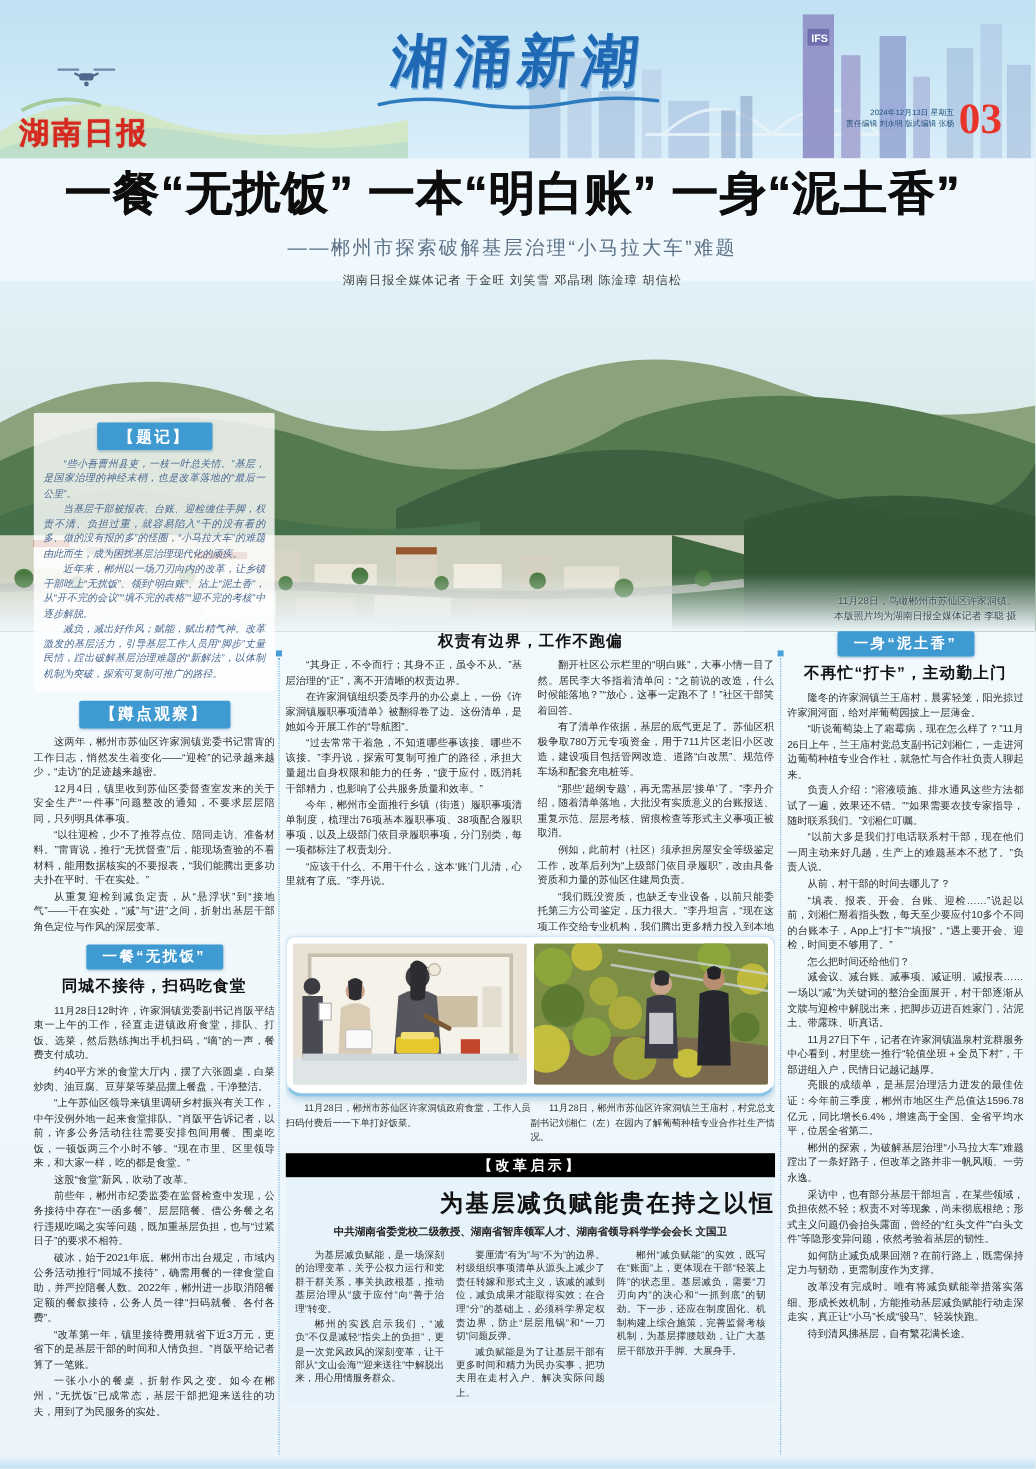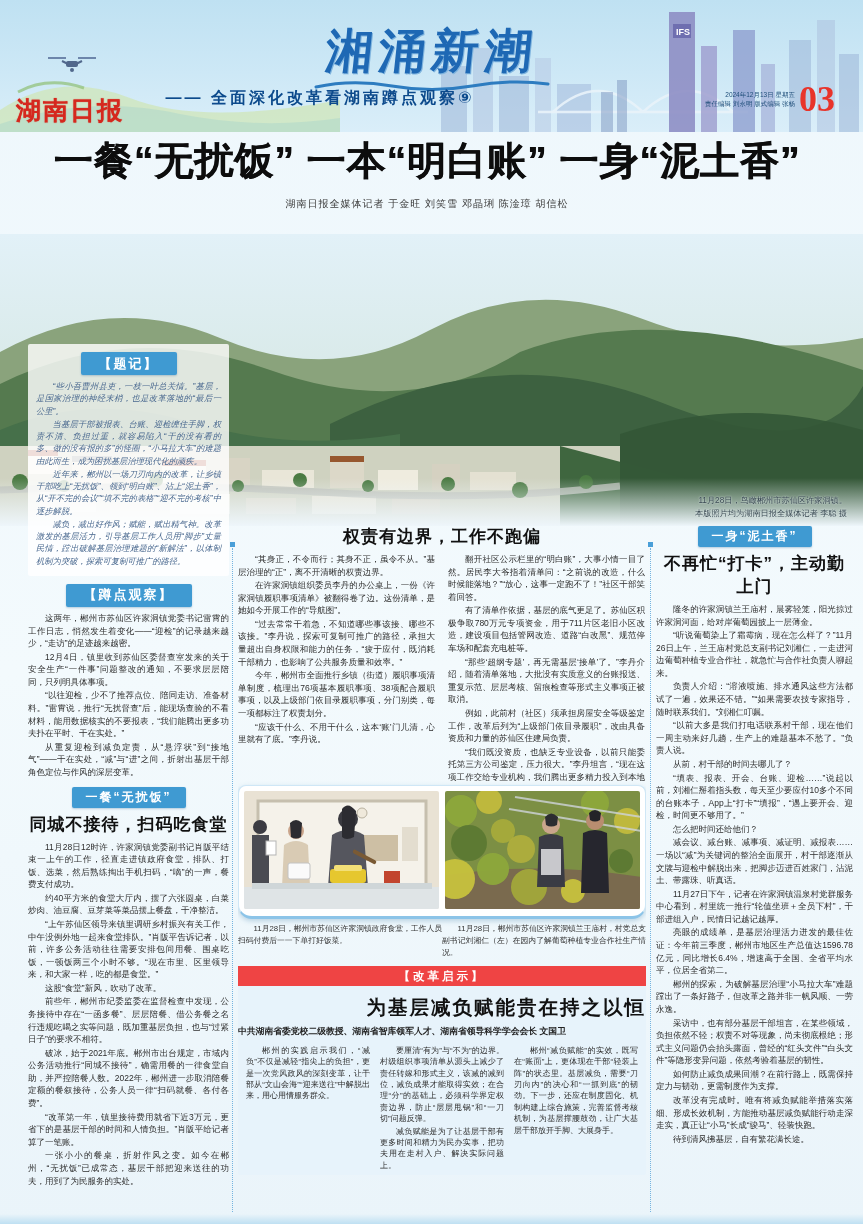--- a/index.html
+++ b/index.html
@@ -39,38 +39,38 @@
   .col1{left:28px;top:344px;width:201px;height:872px;}
   .colmid{left:238px;top:524px;width:408px;height:692px;}
   .col4{left:656px;top:524px;width:197px;height:692px;}
   .para{font-size:8.5px;line-height:1.48;text-align:justify;text-indent:2em;margin:0 0 1px;color:#2e2e2e;}
   .tiji-box{background:rgba(255,255,255,0.82);padding:6px 8px 8px;border-radius:2px;}
   .tiji-box .para{color:#49688f;font-style:italic;font-size:8.3px;}
   .barwrap{text-align:center;margin:2px 0 5px;}
   .sec-bar{display:inline-block;background:#3f9ad2;color:#fff;font-weight:bold;font-size:13px;
            padding:2.5px 18px;letter-spacing:2px;border-radius:2px;box-shadow:0 1px 2px rgba(40,100,150,.3);}
   .sec-bar.small{font-size:12px;padding:2px 14px;}
-  .subhead{font-size:17px;font-weight:bold;color:#111;text-align:center;letter-spacing:1px;margin:1px 0 5px;}
+  .subhead{font-size:13px;font-weight:bold;color:#111;text-align:center;letter-spacing:1px;margin:1px 0 5px;}
   .twocol{display:flex;gap:13px;height:228px;overflow:hidden;}
   .twocol .tc{width:197px;}
   
   .photo-book{display:flex;gap:6px;background:#fff;padding:5px 5px 7px;margin-top:4px;
               border:1px solid #cfe7f6;border-bottom:3px solid #8cc4e8;
               border-radius:8px 8px 14px 14px;box-shadow:0 2px 5px rgba(80,140,180,.35);}
   .photo-cell{width:50%;height:118px;overflow:hidden;border-radius:2px;}
   .photo-cell svg{display:block;}
   .photo-caps{display:flex;gap:0;margin-top:4px;}
   .photo-caps .cap{width:50%;font-size:7.8px;line-height:12px;color:#333;text-align:justify;text-indent:2em;}
   
   .gaige{margin-top:7px;background:#e7f3fb;padding:0 0 6px;border-radius:2px;}
-  .gaige-bar{background:#ef4444;color:#fff;font-weight:bold;font-size:11.5px;text-align:center;
+  .gaige-bar{background:#000000;color:#fff;font-weight:bold;font-size:11.5px;text-align:center;
              letter-spacing:3px;padding:2.5px 0;}
   .gaige-title{font-size:19.5px;font-weight:bold;color:#111;text-align:right;margin:8px 0 5px;
                letter-spacing:2px;font-family:"Liberation Serif","DejaVu Serif",serif;}
-  .gaige-byline{font-size:8.8px;font-weight:bold;color:#222;text-align:left;margin-bottom:7px;}
+  .gaige-byline{font-size:8.8px;font-weight:bold;color:#222;text-align:center;margin-bottom:7px;}
   .threecol{display:flex;gap:10px;padding:0 8px;height:124px;overflow:hidden;}
   .threecol .tc{width:33.3%;}
   .threecol .para{font-size:8px;line-height:1.42;}
   
   .vsep{position:absolute;z-index:2;border-left:1px dotted #74b4e0;width:0;}
   .vsep::before{content:"";position:absolute;left:-3px;top:-6px;width:5px;height:5px;background:#4a9fd8;}
   .bottom-band{position:absolute;left:0;bottom:0;width:863px;height:10px;z-index:4;
                background:linear-gradient(180deg,rgba(190,223,242,0),#bfe0f2);}
   .ifs-label{font:bold 9px "Liberation Sans",sans-serif;fill:#fff;}
 </style>
@@ -127,32 +127,32 @@
         <rect x="184" y="80" width="10" height="52"></rect>
       </g>
     </svg>
 
     <div class="masthead">
       <span class="mast-title">湘涌新潮</span>
       <svg width="240" height="14" viewBox="0 0 240 14" style="position:static;display:block;margin:-4px auto 0;">
         <path d="M4,8 Q40,0 80,7 T160,7 T236,5" stroke="#2d7cc0" stroke-width="3" fill="none" stroke-linecap="round"></path>
       </svg>
     </div>
-    <div class="series">—— 全面深化改革看湖南蹲点观察⑨</div>
     <div class="paper-logo">湖南日报</div>
     <div class="pagenum-block">
       <span class="dates">
         <div>2024年12月13日 星期五</div>
         <div>责任编辑 刘永明 版式编辑 张杨</div>
       </span><span class="pagenum">03</span>
     </div>
   </div>
 
   <div class="headline-wrap">
     <div class="headline">一餐“无扰饭” 一本“明白账” 一身“泥土香”</div>
+    <div class="subhead-line">——郴州市探索破解基层治理“小马拉大车”难题</div>
     <div class="byline-line">湖南日报全媒体记者 于金旺 刘笑雪 邓晶琍 陈淦璋 胡信松</div>
   </div>
 
   <div class="main-photo">
     <svg width="863" height="292" viewBox="0 0 863 292">
       <defs>
         <linearGradient id="sky" x1="0" y1="0" x2="0" y2="1">
           <stop offset="0" stop-color="#e2f1f8"></stop>
             <stop offset="1" stop-color="#cfe2d8"></stop>
         </linearGradient>
@@ -337,20 +337,21 @@
       <div class="cap">11月28日，郴州市苏仙区许家洞镇政府食堂，工作人员扫码付费后一一下单打好饭菜。</div>
       <div class="cap">11月28日，郴州市苏仙区许家洞镇兰王庙村，村党总支副书记刘湘仁（左）在园内了解葡萄种植专业合作社生产情况。</div>
     </div>
 
     <div class="gaige">
       <div class="gaige-bar">【改革启示】</div>
       <div class="gaige-title">为基层减负赋能贵在持之以恒</div>
       <div class="gaige-byline">中共湖南省委党校二级教授、湖南省智库领军人才、湖南省领导科学学会会长 文国卫</div>
       <div class="threecol">
         <div class="tc">
+            <p class="para">为基层减负赋能，是一场深刻的治理变革，关乎公权力运行和党群干群关系，事关执政根基，推动基层治理从“疲于应付”向“善于治理”转变。</p>
             <p class="para">郴州的实践启示我们，“减负”不仅是减轻“指尖上的负担”，更是一次党风政风的深刻变革，让干部从“文山会海”“迎来送往”中解脱出来，用心用情服务群众。</p>
           </div>
         <div class="tc">
             <p class="para">要厘清“有为”与“不为”的边界。村级组织事项清单从源头上减少了责任转嫁和形式主义，该减的减到位，减负成果才能取得实效；在合理“分”的基础上，必须科学界定权责边界，防止“层层甩锅”和“一刀切”问题反弹。</p>
             <p class="para">减负赋能是为了让基层干部有更多时间和精力为民办实事，把功夫用在走村入户、解决实际问题上。</p>
           </div>
         <div class="tc">
             <p class="para">郴州“减负赋能”的实效，既写在“账面”上，更体现在干部“轻装上阵”的状态里。基层减负，需要“刀刃向内”的决心和“一抓到底”的韧劲。下一步，还应在制度固化、机制构建上综合施策，完善监督考核机制，为基层撑腰鼓劲，让广大基层干部放开手脚、大展身手。</p>
           </div>
       </div>

